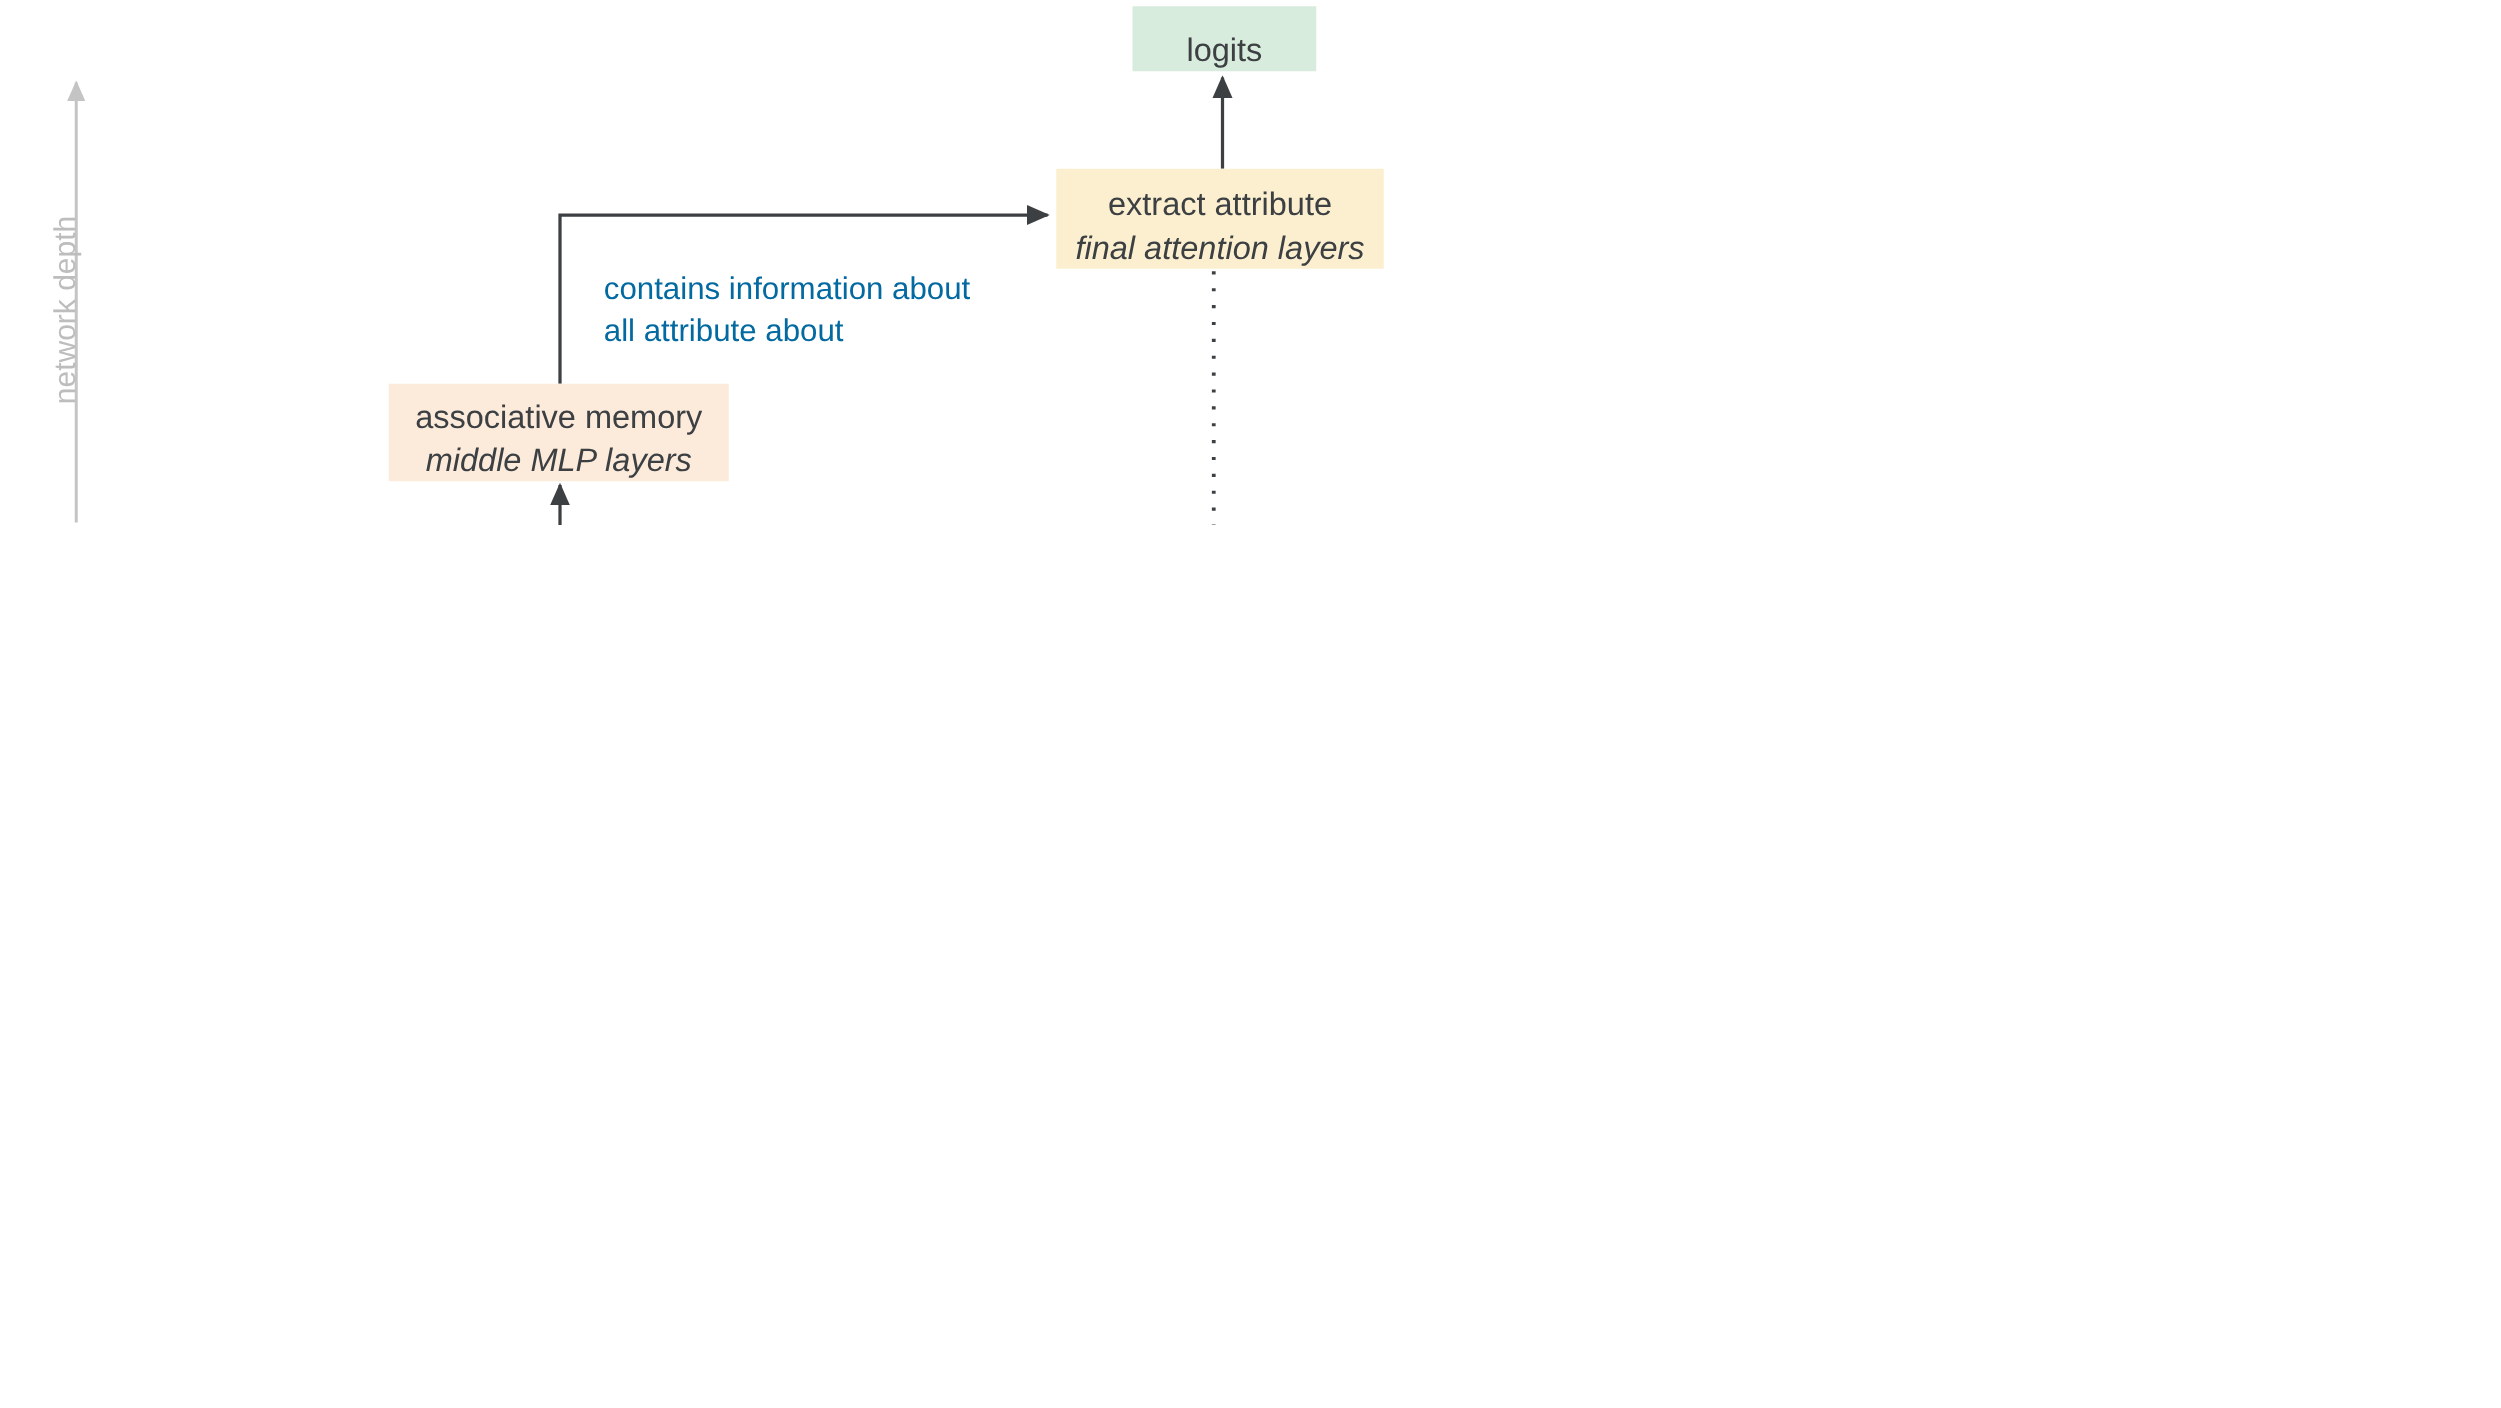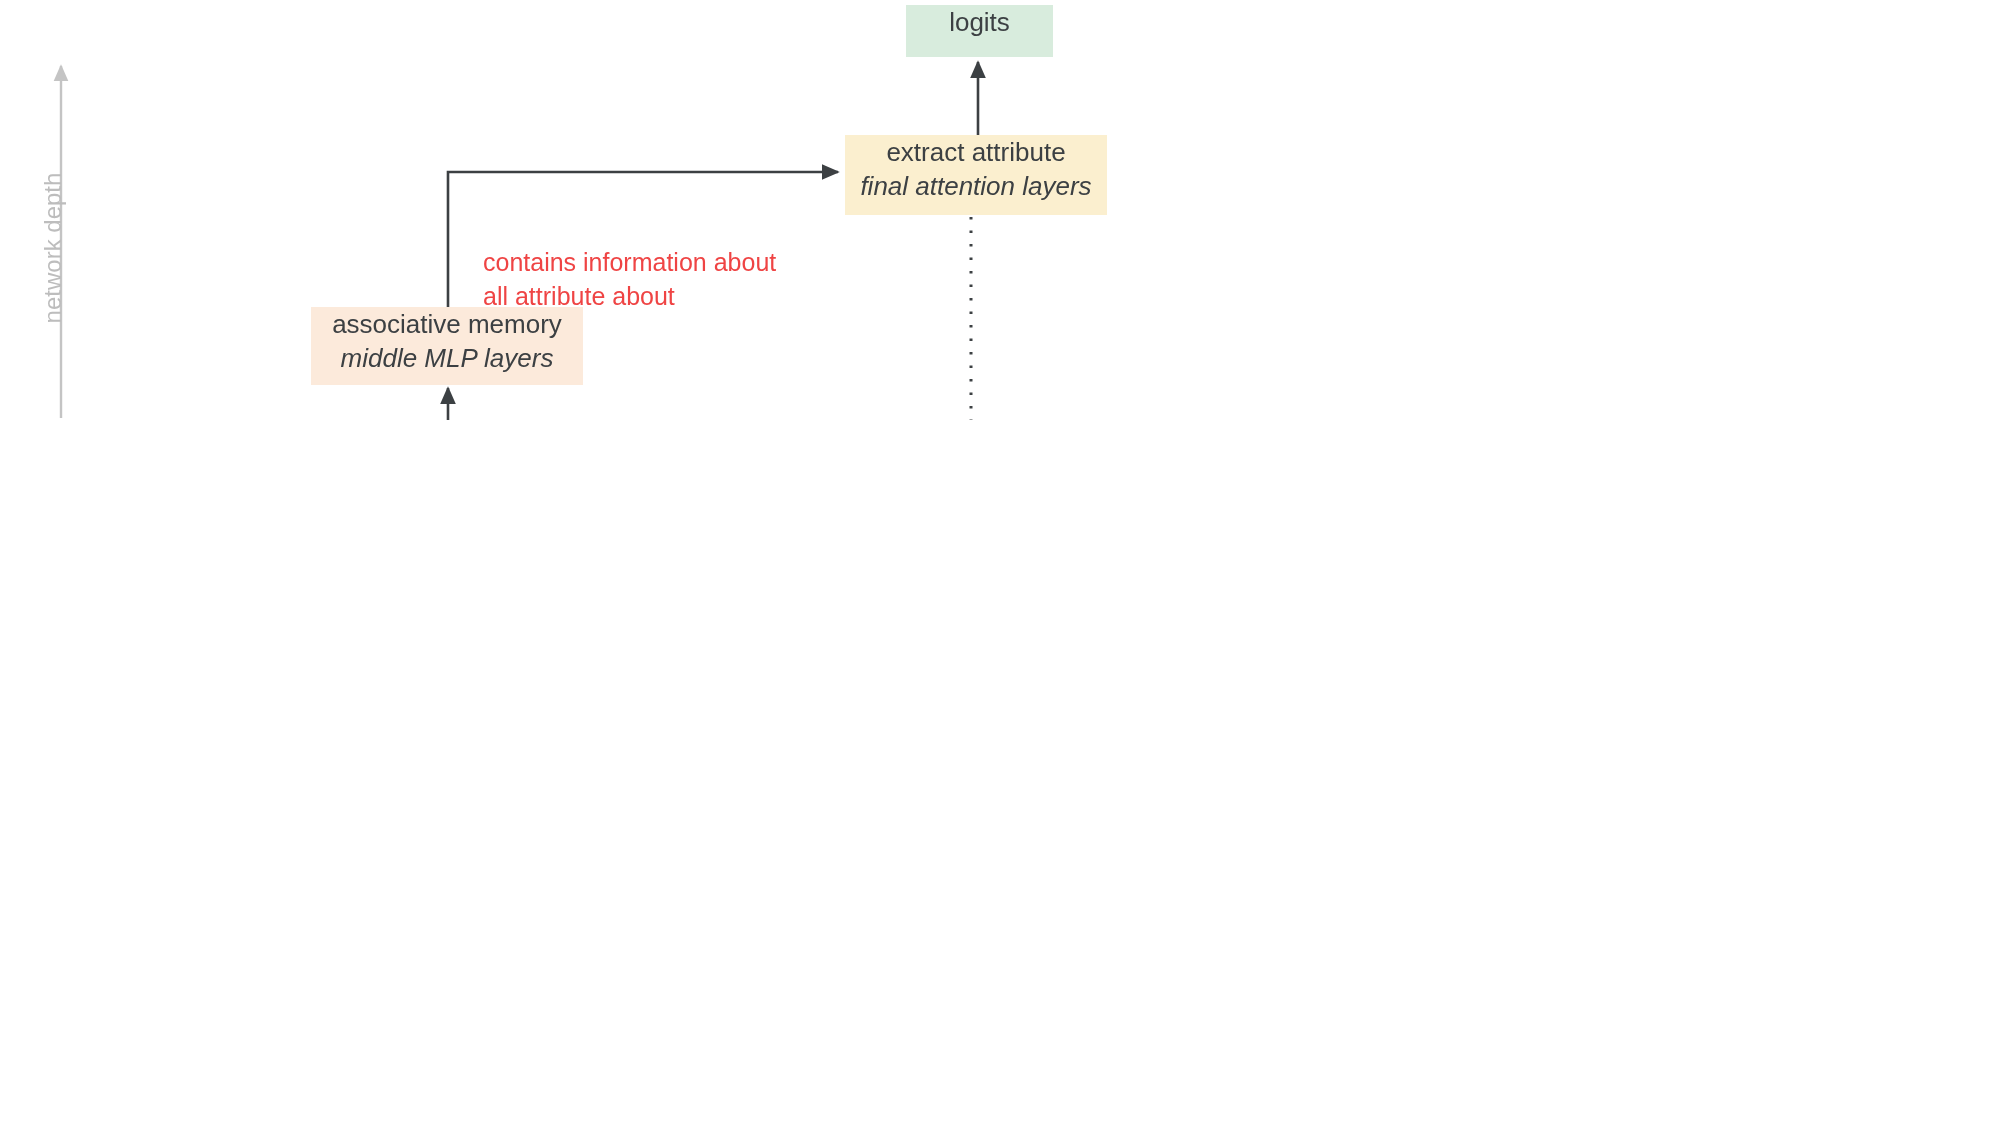--- a/index.html
+++ b/index.html
@@ -30,21 +30,21 @@
     pointer-events: none;
   }
 
   
   .node {
     position: absolute;
     box-sizing: border-box;
     display: flex;
     flex-direction: column;
     align-items: center;
-    justify-content: flex-start;
+    justify-content: flex-end;
     text-align: center;
     color: #3c4043;
     line-height: 1.32;
   }
   .node .line1 {
     font-size: 26px;
     font-style: normal;
     white-space: nowrap;
   }
   .node .line2 {
@@ -72,23 +72,23 @@
     top: 307px;
     width: 272px;
     height: 78px;
     background: #fceadb;
   }
 
   
   #edge-annotation {
     position: absolute;
     left: 483px;
-    top: 245px;
+    top: 214px;
     width: 330px;
-    color: #ef4444;
+    color: #0369a1;
     font-size: 25px;
     line-height: 1.36;
     text-align: left;
   }
   #edge-annotation div { white-space: nowrap; }
 
   
   #axis-label-network-depth {
     position: absolute;
     left: -37px;

